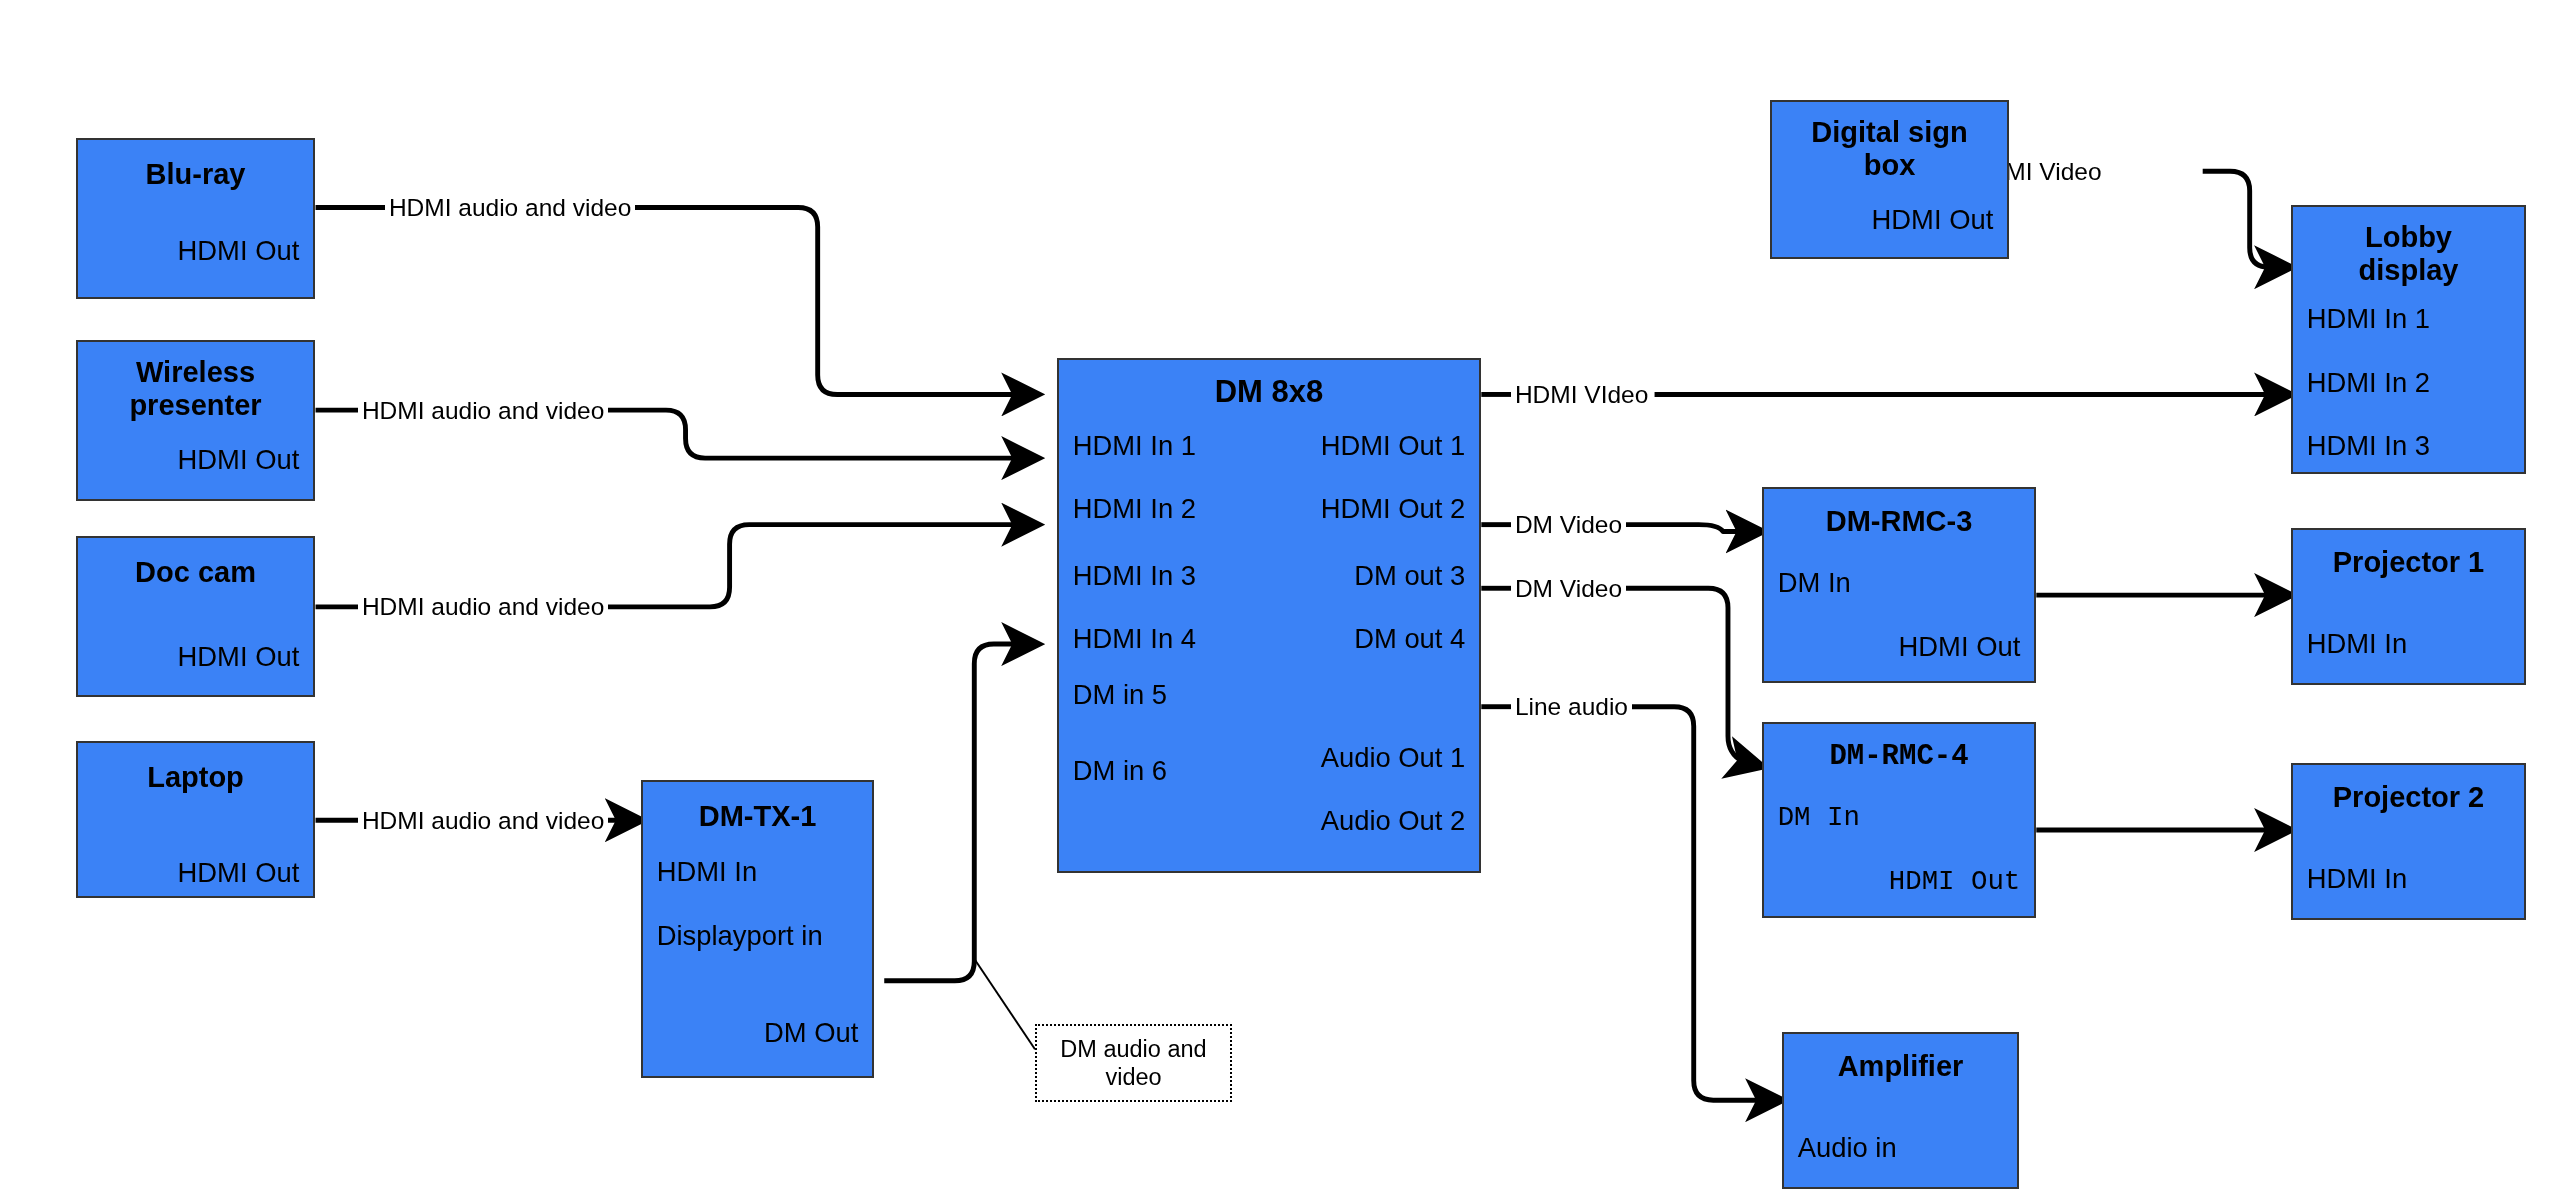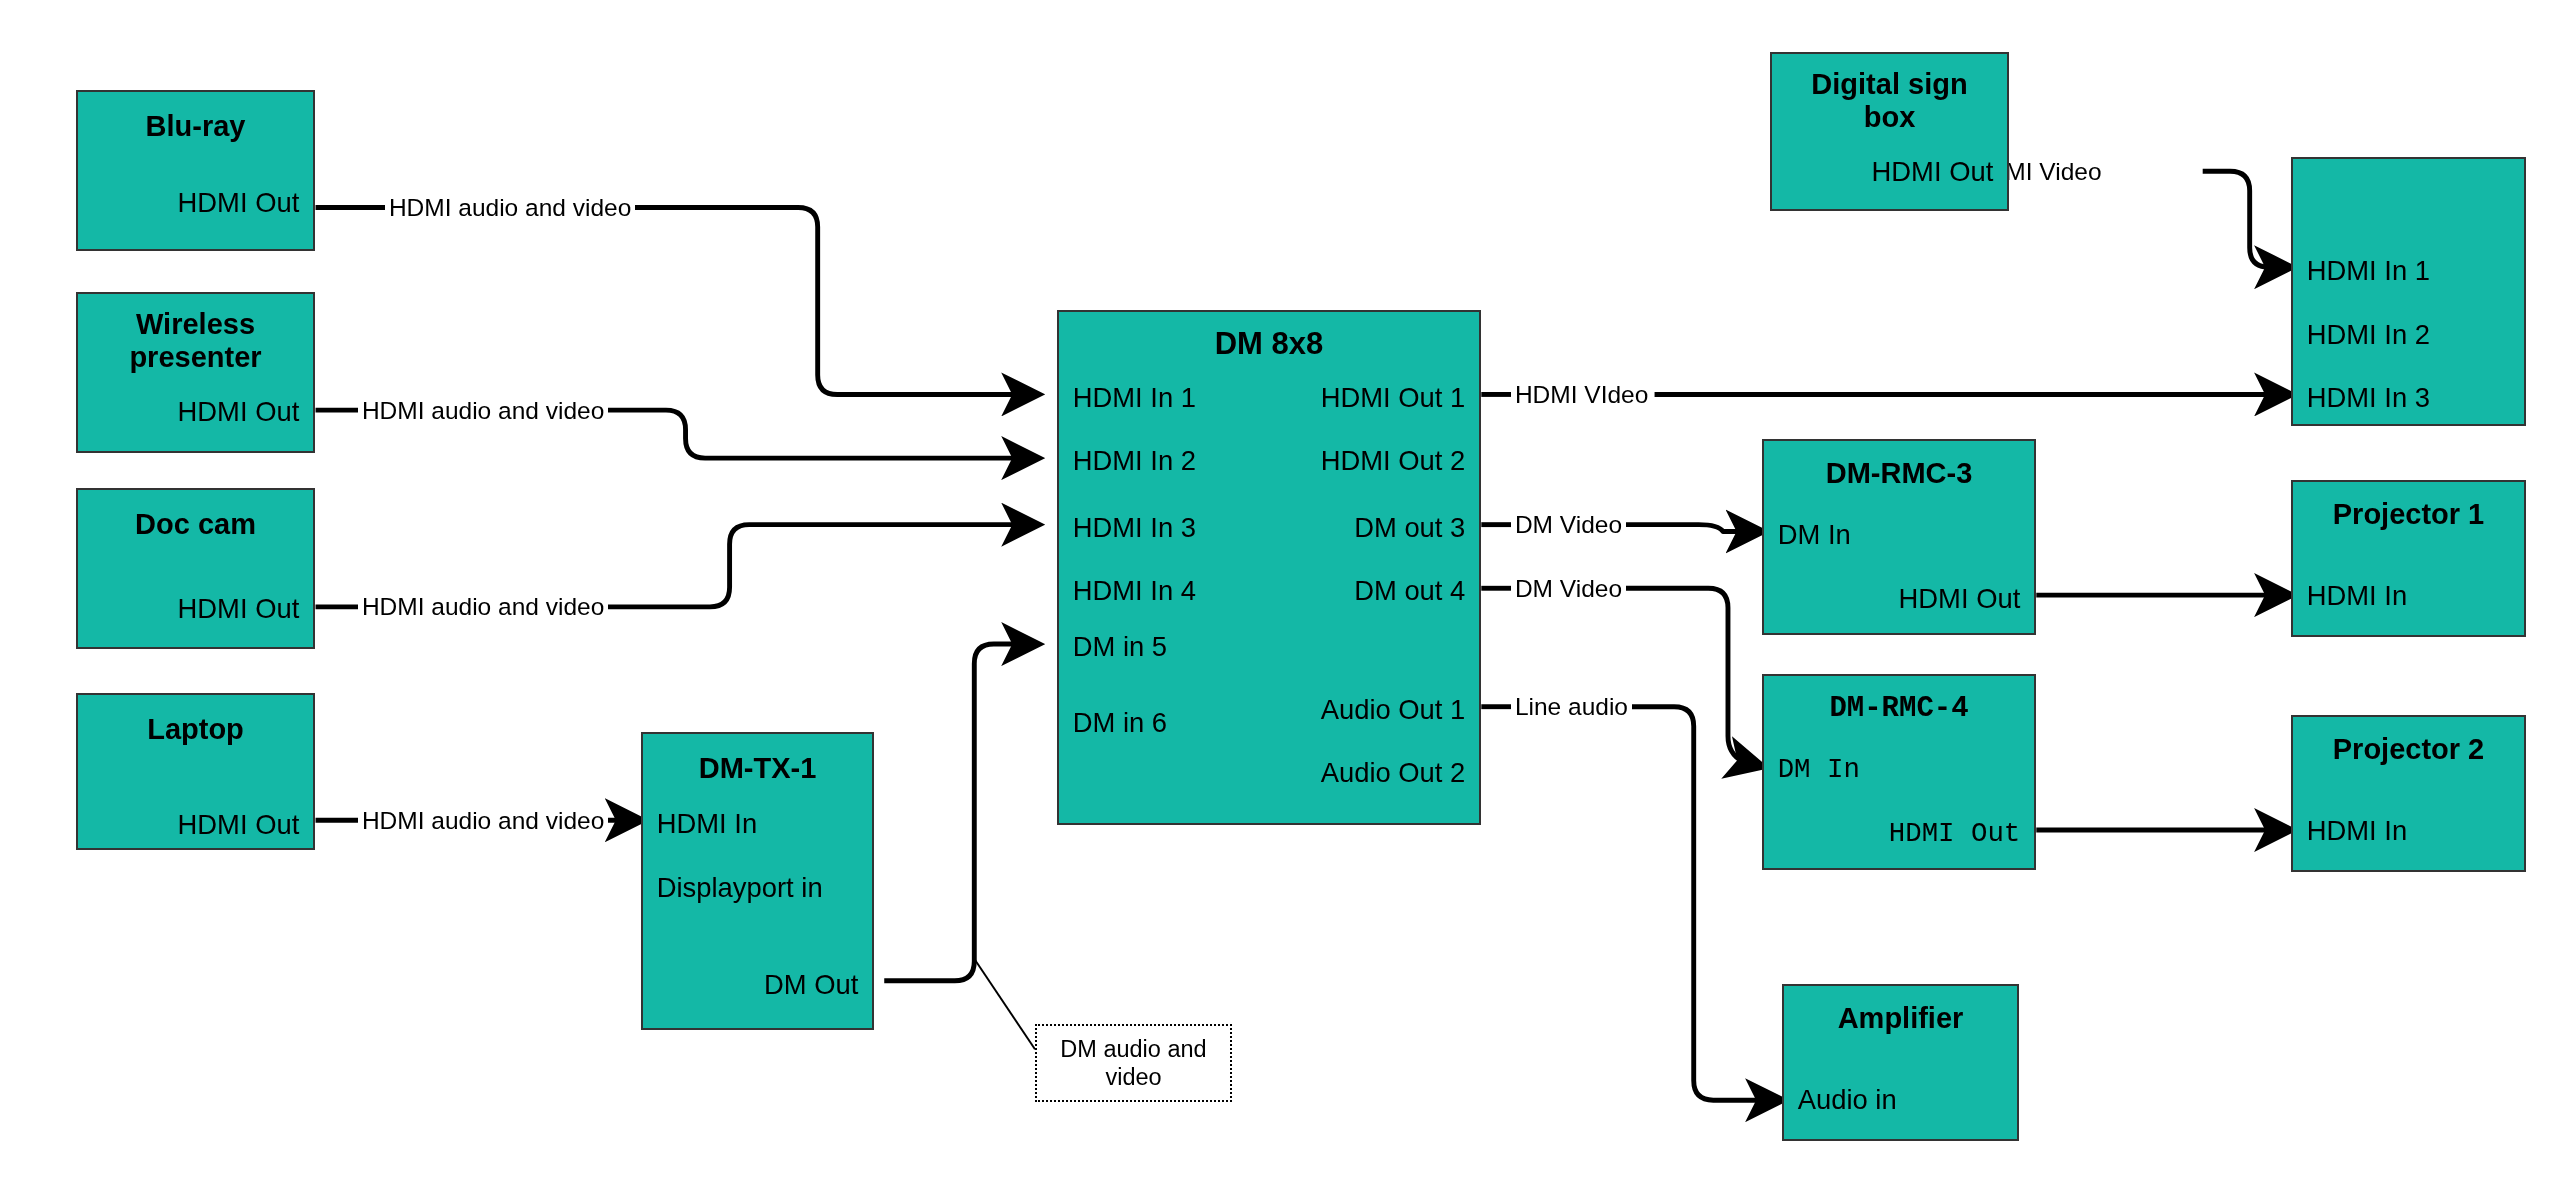--- a/index.html
+++ b/index.html
@@ -1,19 +1,19 @@
 <!DOCTYPE html>
 <html><head>
 <meta charset="utf-8">
 <style>
   html,body{margin:0;padding:0;background:#ffffff;}
   body{font-family:"Liberation Sans", sans-serif;}
   #stage{position:relative;width:2576px;height:1201px;background:#ffffff;overflow:hidden;}
   svg#wires{position:absolute;left:0;top:0;width:2576px;height:1201px;}
-  .node{position:absolute;box-sizing:border-box;background:#14b8a6;border:2.9px solid #333333;}
+  .node{position:absolute;box-sizing:border-box;background:#3b82f6;border:2.9px solid #333333;margin-top:48px;}
   .node .title{position:absolute;left:0;right:0;text-align:center;font-weight:bold;color:#000000;line-height:1.14;}
   .port{position:absolute;color:#000000;white-space:nowrap;}
   .port.left{text-align:left;}
   .port.right{text-align:left;}
   .callout{position:absolute;box-sizing:border-box;border:2.9px dotted #000000;background:#ffffff;
            display:flex;align-items:center;justify-content:center;text-align:center;line-height:1.2;color:#000000;}
   .wirelabel{position:absolute;color:#000000;white-space:nowrap;background:#ffffff;padding:0 3.9px;}
 </style>
 </head>
 <body>
@@ -121,20 +121,21 @@
     <div class="port right" style="right:13.7px;top:382px;font-size:27.4px;">Audio Out 1</div>
     <div class="port right" style="right:13.7px;top:445px;font-size:27.4px;">Audio Out 2</div>
   </div>
 
   <div class="node" style="left:1770px;top:52px;width:239px;height:159px;">
     <div class="title" style="top:13.7px;font-size:29px;padding:0 33px;">Digital sign box</div>
     <div class="port right" style="right:13.7px;top:102px;font-size:27.4px;">HDMI Out</div>
   </div>
 
   <div class="node" style="left:2291px;top:157px;width:235px;height:269px;">
+    <div class="title" style="top:13.7px;font-size:29px;padding:0 39px;">Lobby display</div>
     <div class="port left" style="left:13.7px;top:96px;font-size:27.4px;">HDMI In 1</div>
     <div class="port left" style="left:13.7px;top:160px;font-size:27.4px;">HDMI In 2</div>
     <div class="port left" style="left:13.7px;top:223px;font-size:27.4px;">HDMI In 3</div>
   </div>
 
   <div class="node" style="left:1762px;top:439px;width:274px;height:196px;">
     <div class="title" style="top:15.7px;font-size:29px;">DM-RMC-3</div>
     <div class="port left" style="left:13.7px;top:78px;font-size:27.4px;">DM In</div>
     <div class="port right" style="right:13.7px;top:142px;font-size:27.4px;">HDMI Out</div>
   </div>

